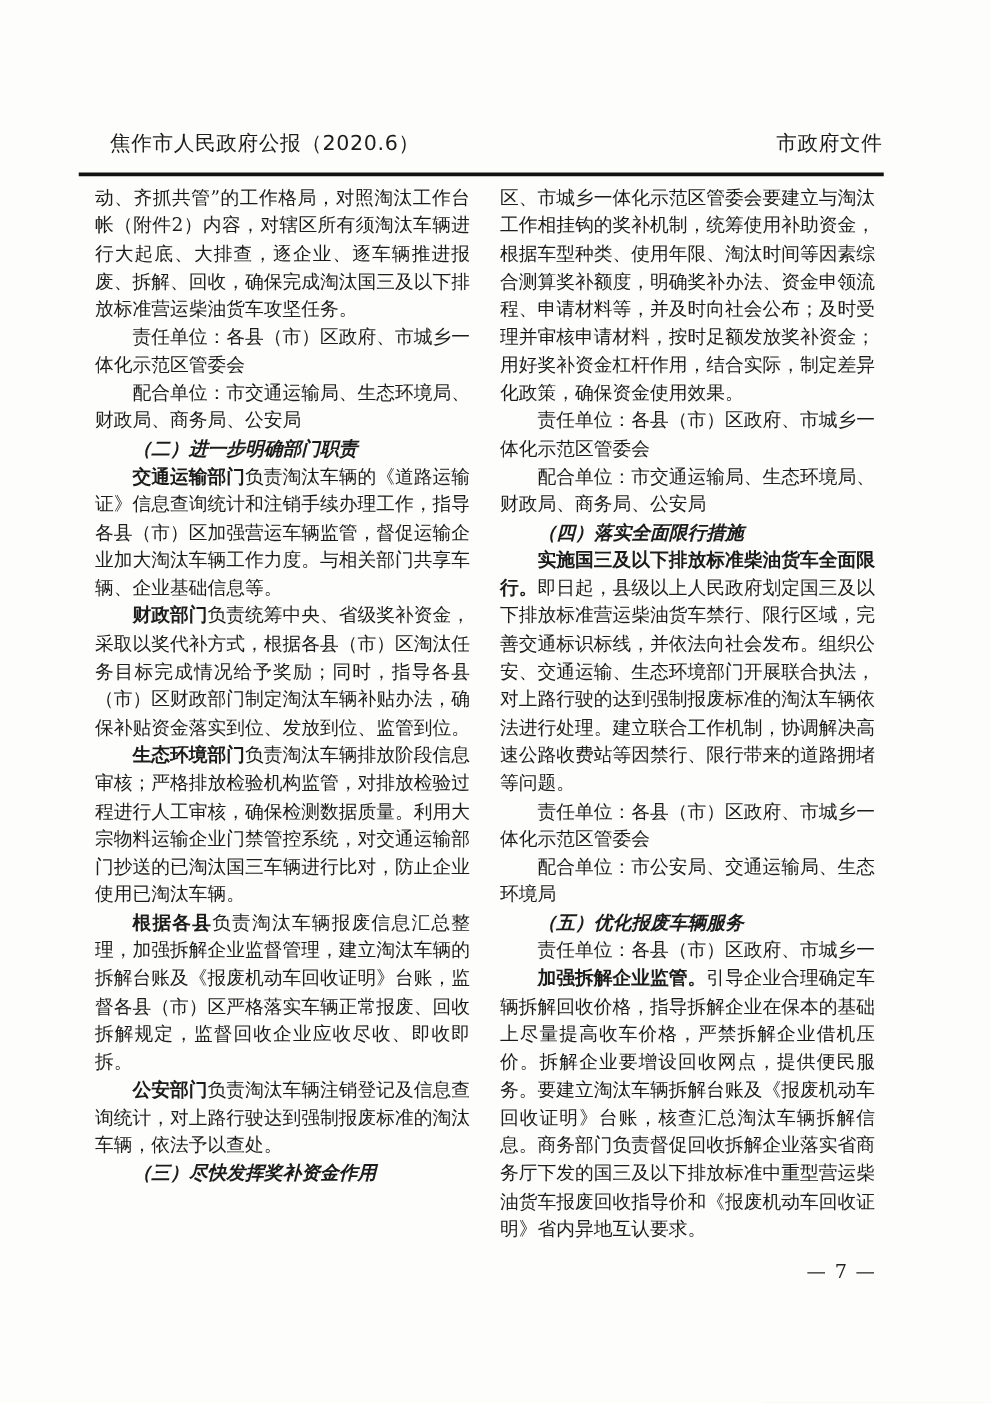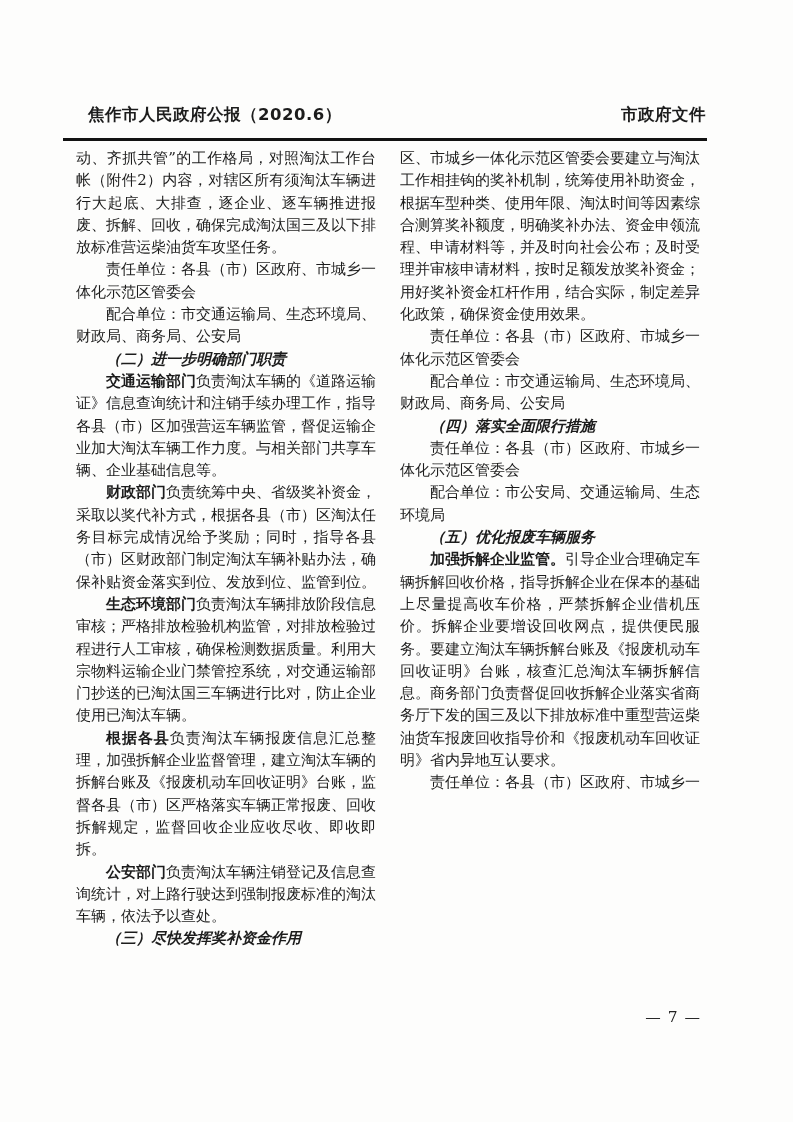--- a/index.html
+++ b/index.html
@@ -16,21 +16,21 @@
   }
   .page-header {
     position: absolute;
     left: 88px;
     top: 104px;
     width: 618px;
     display: flex;
     justify-content: space-between;
     align-items: baseline;
     font-family: "DejaVu Sans", "Liberation Sans", sans-serif;
-    font-weight: bold;
+    font-weight: normal;
     font-size: 16.5px;
     letter-spacing: 0.5px;
   }
   .header-rule {
     position: absolute;
     left: 63px;
     top: 138px;
     width: 644px;
     height: 2.5px;
     background: #121212;
@@ -97,25 +97,26 @@
       <p class="para"><b class="lead">根据各县</b><span>负责淘汰车辆报废信息汇总整理，加强拆解企业监督管理，建立淘汰车辆的拆解台账及《报废机动车回收证明》台账，监督各县（市）区严格落实车辆正常报废、回收拆解规定，监督回收企业应收尽收、即收即拆。</span></p>
       <p class="para"><b class="lead">公安部门</b><span>负责淘汰车辆注销登记及信息查询统计，对上路行驶达到强制报废标准的淘汰车辆，依法予以查处。</span></p>
       <p class="para heading"><span>（三）尽快发挥奖补资金作用</span></p>
     </section>
 
     <section class="col">
       <p class="para cont"><span>区、市城乡一体化示范区管委会要建立与淘汰工作相挂钩的奖补机制，统筹使用补助资金，根据车型种类、使用年限、淘汰时间等因素综合测算奖补额度，明确奖补办法、资金申领流程、申请材料等，并及时向社会公布；及时受理并审核申请材料，按时足额发放奖补资金；用好奖补资金杠杆作用，结合实际，制定差异化政策，确保资金使用效果。</span></p>
       <p class="para"><span>责任单位：各县（市）区政府、市城乡一体化示范区管委会</span></p>
       <p class="para"><span>配合单位：市交通运输局、生态环境局、财政局、商务局、公安局</span></p>
       <p class="para heading"><span>（四）落实全面限行措施</span></p>
+      <p class="para"><b class="lead">实施国三及以下排放标准柴油货车全面限行。</b><span>即日起，县级以上人民政府划定国三及以下排放标准营运柴油货车禁行、限行区域，完善交通标识标线，并依法向社会发布。组织公安、交通运输、生态环境部门开展联合执法，对上路行驶的达到强制报废标准的淘汰车辆依法进行处理。建立联合工作机制，协调解决高速公路收费站等因禁行、限行带来的道路拥堵等问题。</span></p>
       <p class="para"><span>责任单位：各县（市）区政府、市城乡一体化示范区管委会</span></p>
       <p class="para"><span>配合单位：市公安局、交通运输局、生态环境局</span></p>
       <p class="para heading"><span>（五）优化报废车辆服务</span></p>
+      <p class="para"><span>责任单位：各县（市）区政府、市城乡一</span></p>
       <p class="para"><b class="lead">加强拆解企业监管。</b><span>引导企业合理确定车辆拆解回收价格，指导拆解企业在保本的基础上尽量提高收车价格，严禁拆解企业借机压价。拆解企业要增设回收网点，提供便民服务。要建立淘汰车辆拆解台账及《报废机动车回收证明》台账，核查汇总淘汰车辆拆解信息。商务部门负责督促回收拆解企业落实省商务厅下发的国三及以下排放标准中重型营运柴油货车报废回收指导价和《报废机动车回收证明》省内异地互认要求。</span></p>
-      <p class="para"><span>责任单位：各县（市）区政府、市城乡一</span></p>
     </section>
 
   </main>
 
   <footer class="page-footer">
     <span>— 7 —</span>
   </footer>
 
 </div>
 

